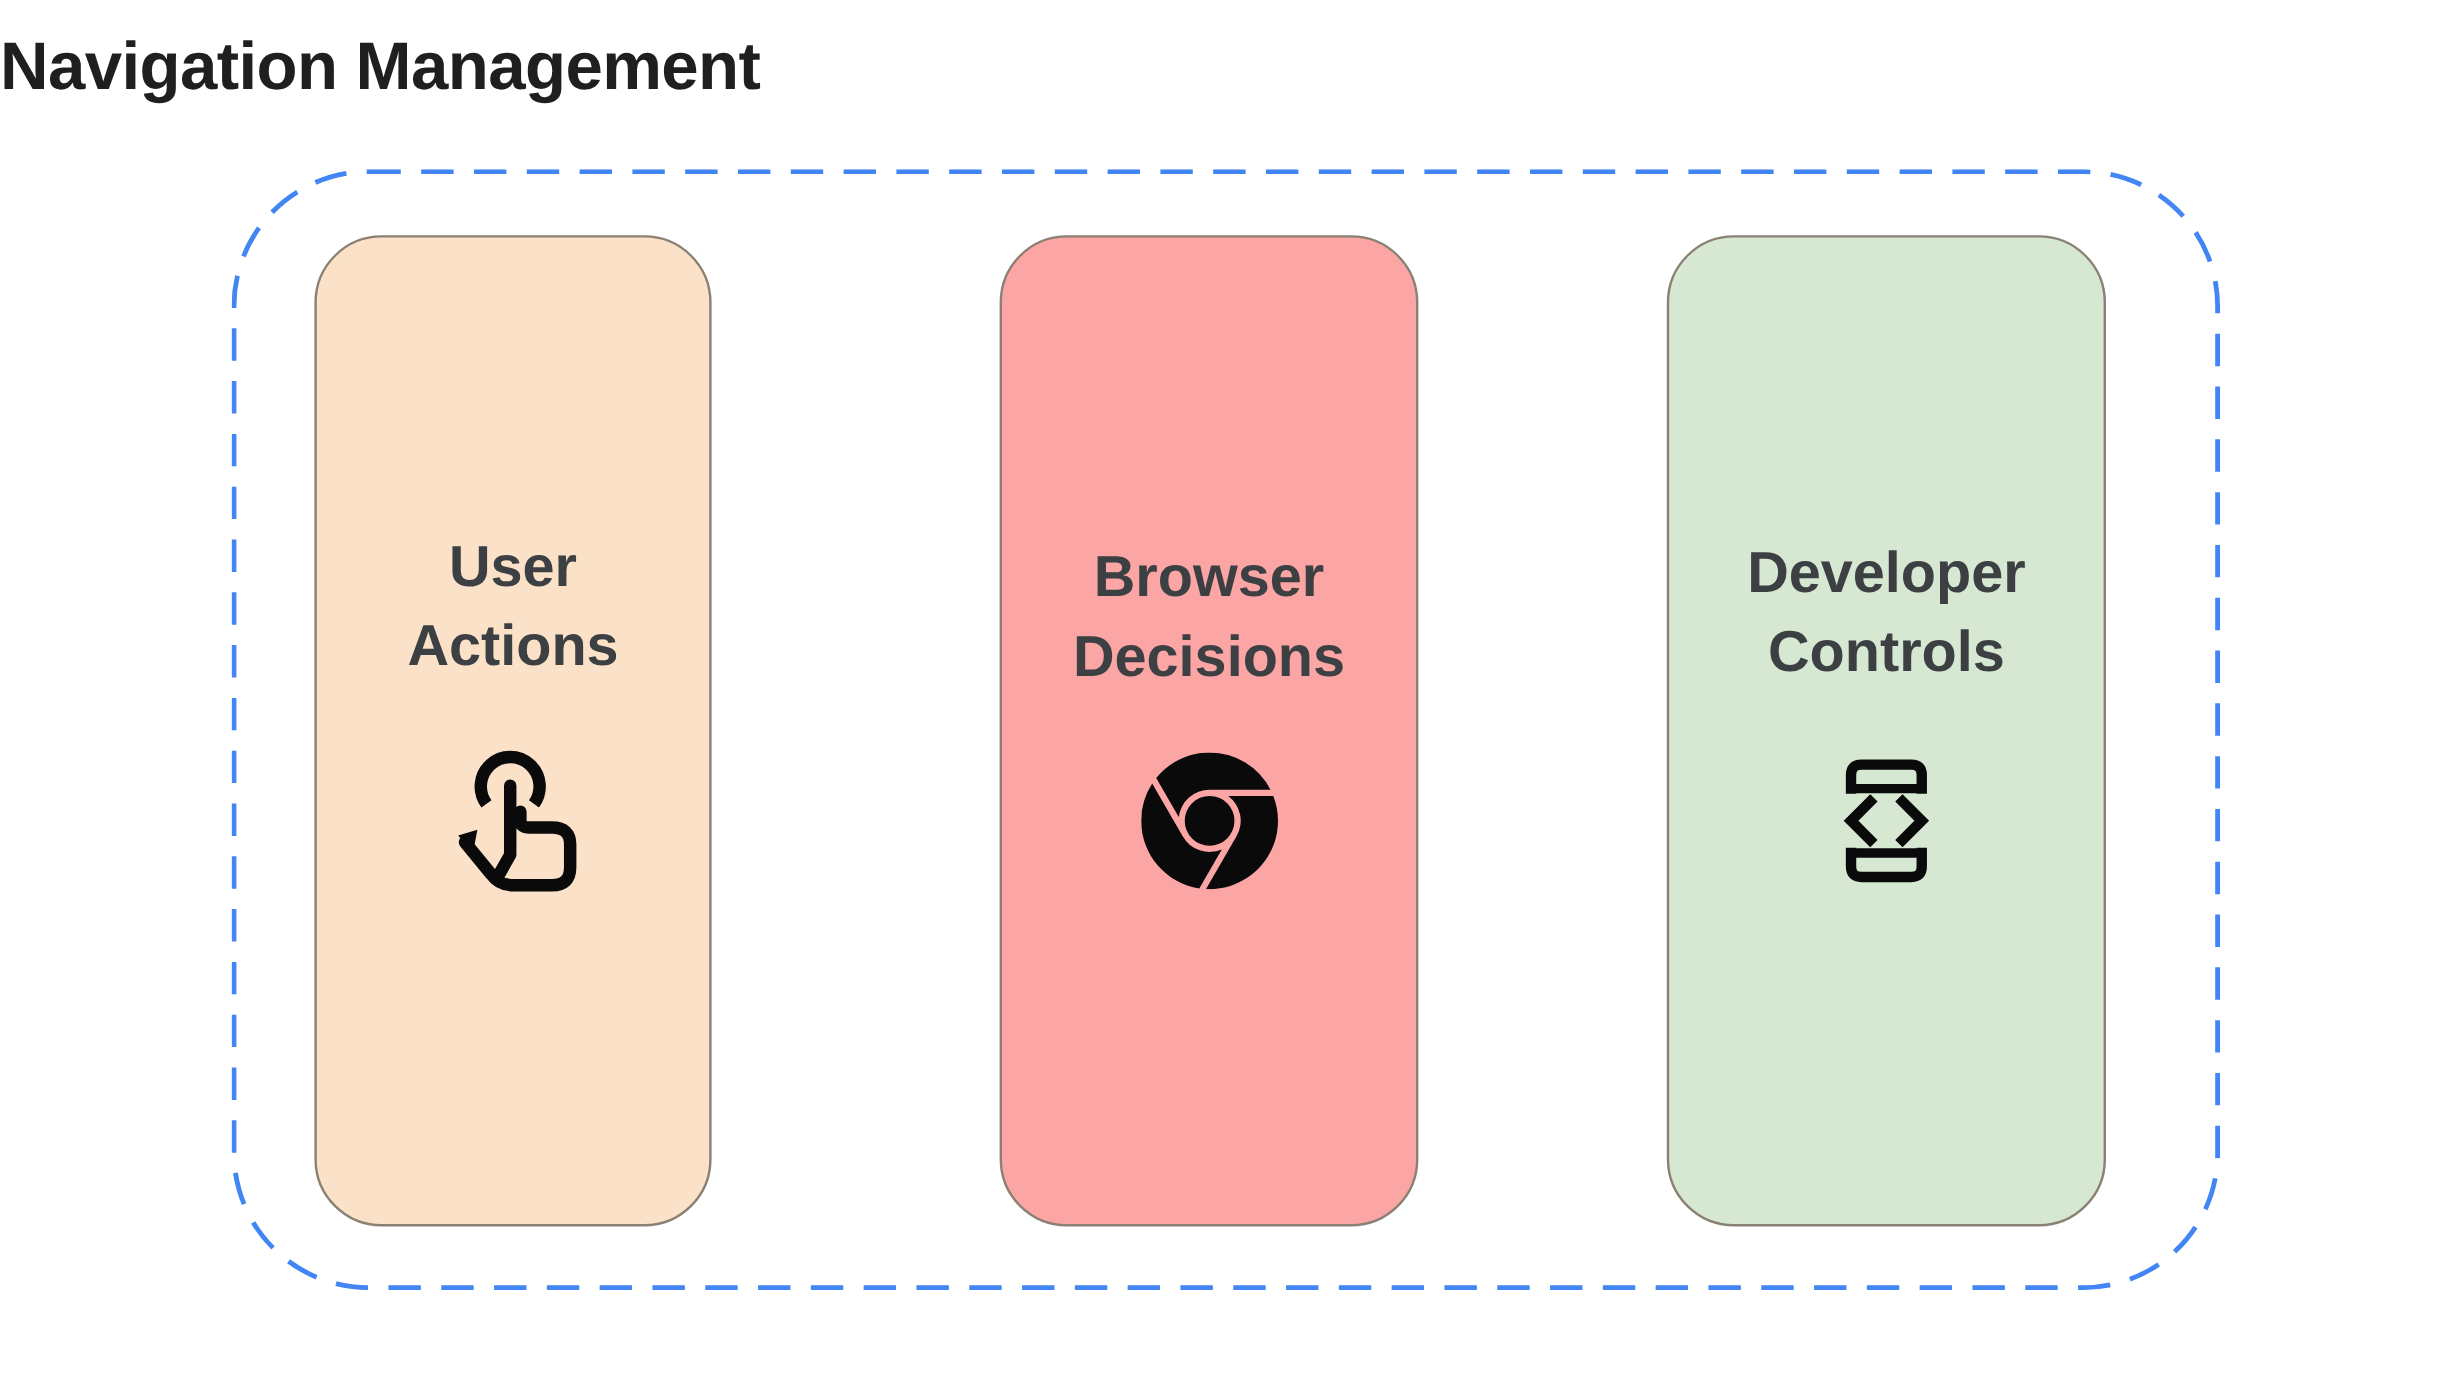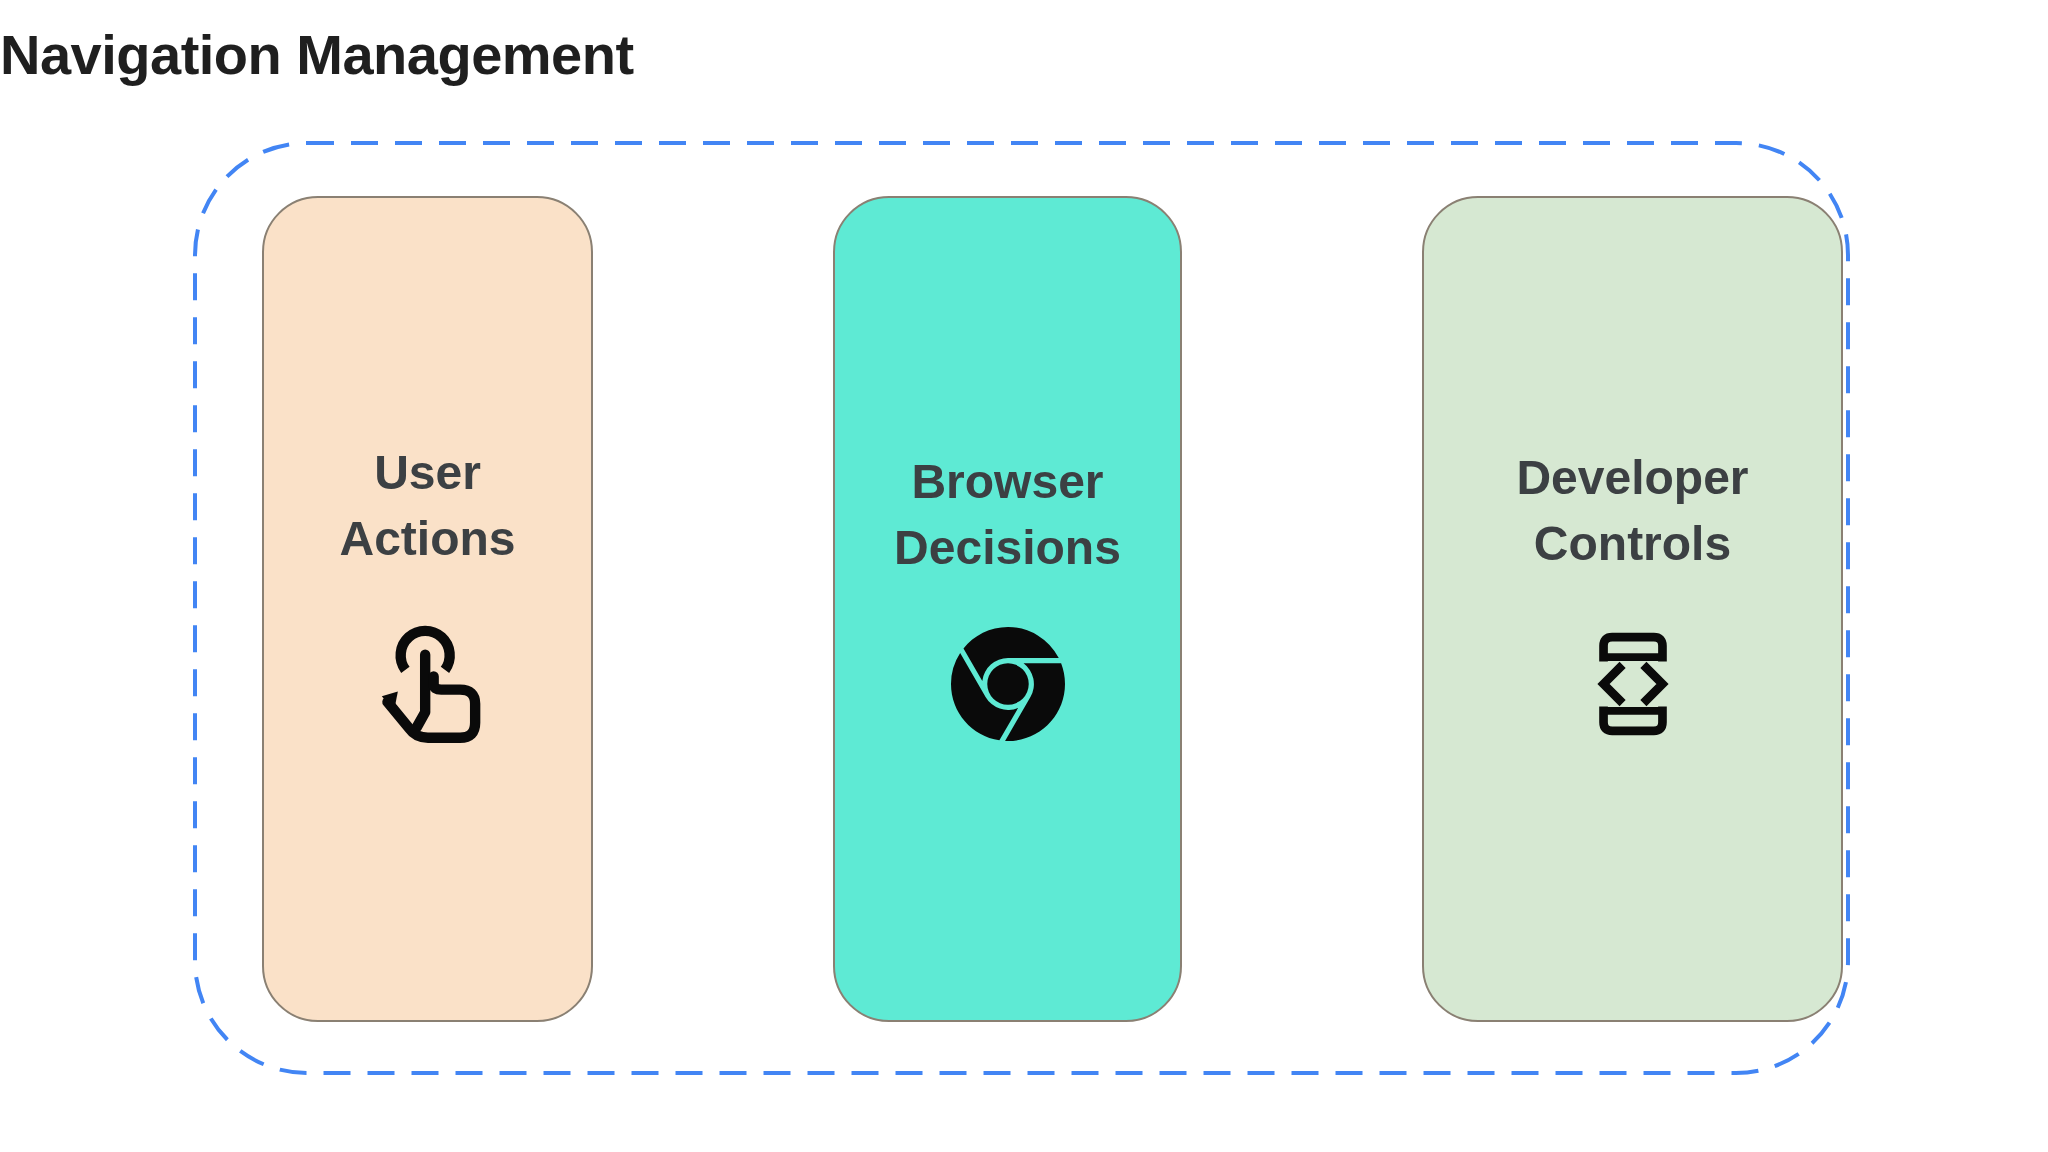--- a/index.html
+++ b/index.html
@@ -56,21 +56,21 @@
     text-align: center;
     max-width: 280px;
   }
   .card-icon { margin-top: 46px; }
   .icon-stroke {
     stroke: #0a0a0a;
     fill: none;
   }
   #card-0 { left: 69px;  width: 331px; }
   #card-1 { left: 640px; width: 349px; }
-  #card-2 { left: 1229px; width: 421px; }
+  #card-2 { left: 1196px; width: 366px; }
 </style>
 </head>
 <body>
 
 <div id="canvas">
 
   <div class="page-title">Navigation Management</div>
 
   <div class="boundary">
 
@@ -83,21 +83,21 @@
         <div class="card-label">User Actions</div>
         <svg class="card-icon" width="122" height="132" viewBox="0 0 120 140" aria-hidden="true">
           <path class="icon-stroke" d="M36 55 A26 26 0 1 1 78 55" stroke-width="11"></path>
           <path class="icon-stroke" d="M57 39 V100 L48 116" stroke-width="11" stroke-linecap="round" stroke-linejoin="round"></path>
           <path class="icon-stroke" d="M66 62 V70 Q66 76 74 76 H94 Q110 76 110 91 V111 Q110 127 94 127 H60 Q47 127 40 117 L17 89" stroke-width="11" stroke-linecap="round" stroke-linejoin="round"></path>
           <path d="M11 83 L28 78 L24 99 Z" fill="#0a0a0a"></path>
         </svg>
       </div>
     </div>
 
-    <div class="card" id="card-1" style="background-color: #5eead4;">
+    <div class="card" id="card-1" style="background-color: #fca5a5;">
       <div class="card-content">
         <div class="card-label">Browser Decisions</div>
         <svg class="card-icon" width="114" height="114" viewBox="0 0 24 24" aria-hidden="true">
           <path fill="#0a0a0a" d="M12 0C8.21 0 4.831 1.757 2.632 4.501l3.953 6.848A5.454 5.454 0 0 1 12 6.545h10.691A12 12 0 0 0 12 0zM1.931 5.47A11.943 11.943 0 0 0 0 12c0 6.012 4.42 10.991 10.189 11.864l3.953-6.847a5.45 5.45 0 0 1-6.865-2.29zm13.342 2.166a5.446 5.446 0 0 1 1.45 7.09l.002.001h-.002l-5.344 9.257c.206.01.413.016.621.016 6.627 0 12-5.373 12-12 0-1.54-.29-3.011-.818-4.364zM12 16.364a4.364 4.364 0 1 1 0-8.728 4.364 4.364 0 0 1 0 8.728Z"></path>
         </svg>
       </div>
     </div>
 
     <div class="card" id="card-2" style="background-color: rgb(214, 232, 210);">
       <div class="card-content">

